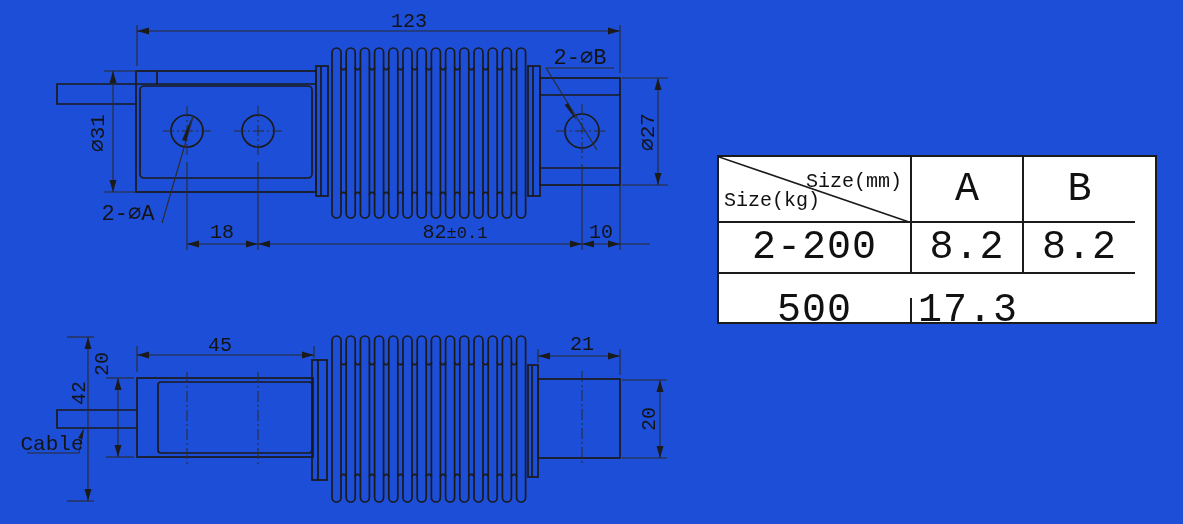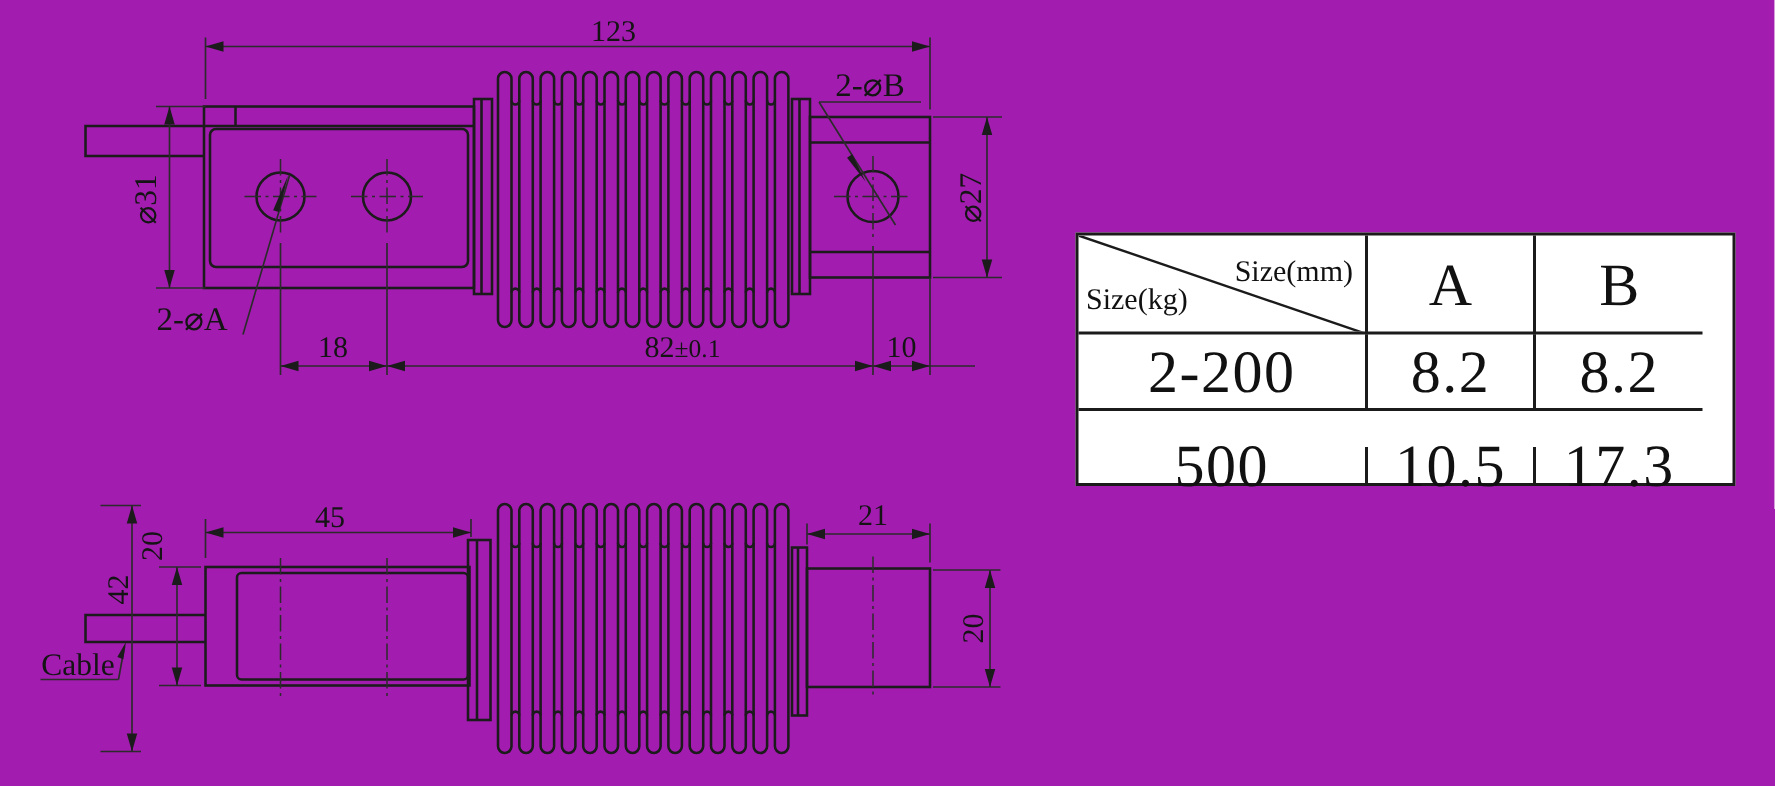--- a/index.html
+++ b/index.html
@@ -1,17 +1,17 @@
 <!DOCTYPE html>
 <html><head>
 <meta charset="utf-8">
 <style>
   html,body{margin:0;padding:0;background:#ffffff;}
-  #stage{position:relative;width:1183px;height:524px;background:#a21caf;overflow:hidden;
-         font-family:Liberation Serif, serif;}
+  #stage{position:relative;width:1183px;height:524px;background:#1d4ed8;overflow:hidden;
+         font-family:Liberation Mono, monospace;}
   #drawing{position:absolute;left:0;top:0;}
   svg text{fill:#141414;}
   .obj{stroke:#1b1b1b;stroke-width:1.7;fill:none;}
   .dim{stroke:#2b2b2b;stroke-width:1.1;fill:none;}
   .cl{stroke:#2b2b2b;stroke-width:1;fill:none;stroke-dasharray:11 3 2 3;}
   .arr{fill:#1b1b1b;stroke:none;}
   .dimtxt{font-size:20px;}
   .diatxt{font-size:21px;}
   .leadtxt{font-size:22px;}
   .tbl{position:absolute;left:717px;top:155px;width:440px;height:169px;box-sizing:border-box;
@@ -213,17 +213,16 @@
       <span class="bl">Size(kg)</span>
     </div>
     <div class="cell hdr">A</div>
     <div class="cell hdr lastcol">B</div>
 
     <div class="cell val">2-200</div>
     <div class="cell val">8.2</div>
     <div class="cell val lastcol">8.2</div>
 
     <div class="cell val lastrow">500</div>
-    <div class="cell val lastrow">10.5</div>
     <div class="cell val lastcol lastrow">17.3</div>
   </div>
 
 </div>
 
 </body></html>

